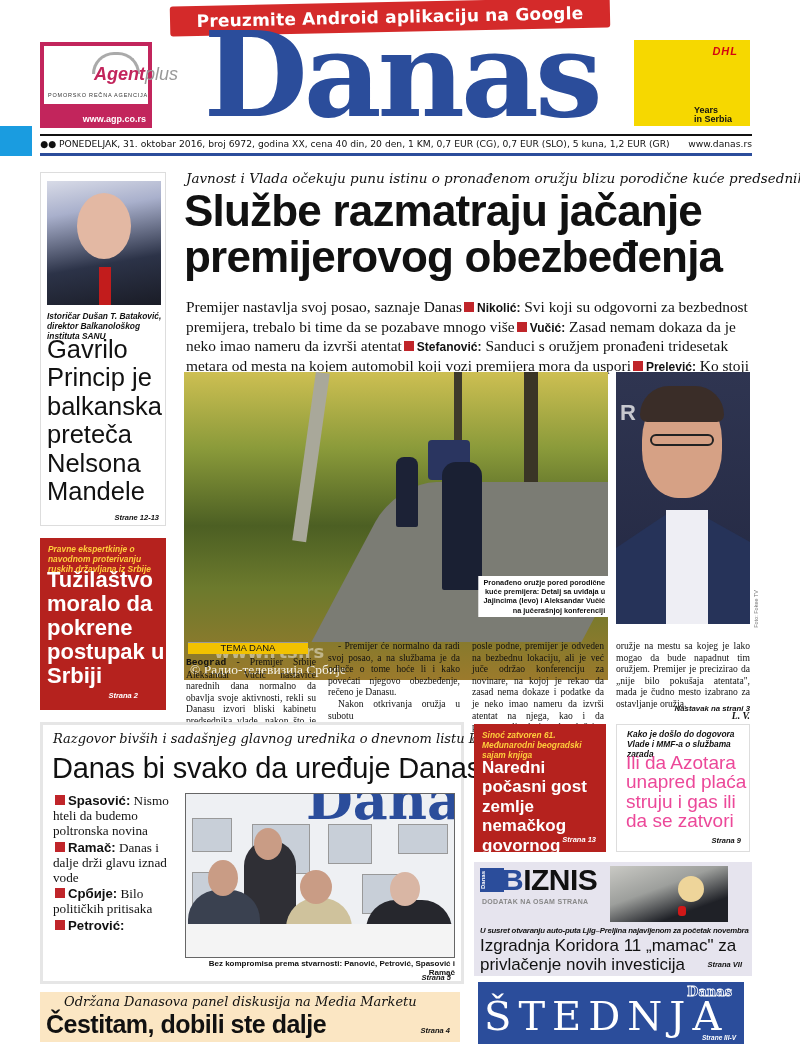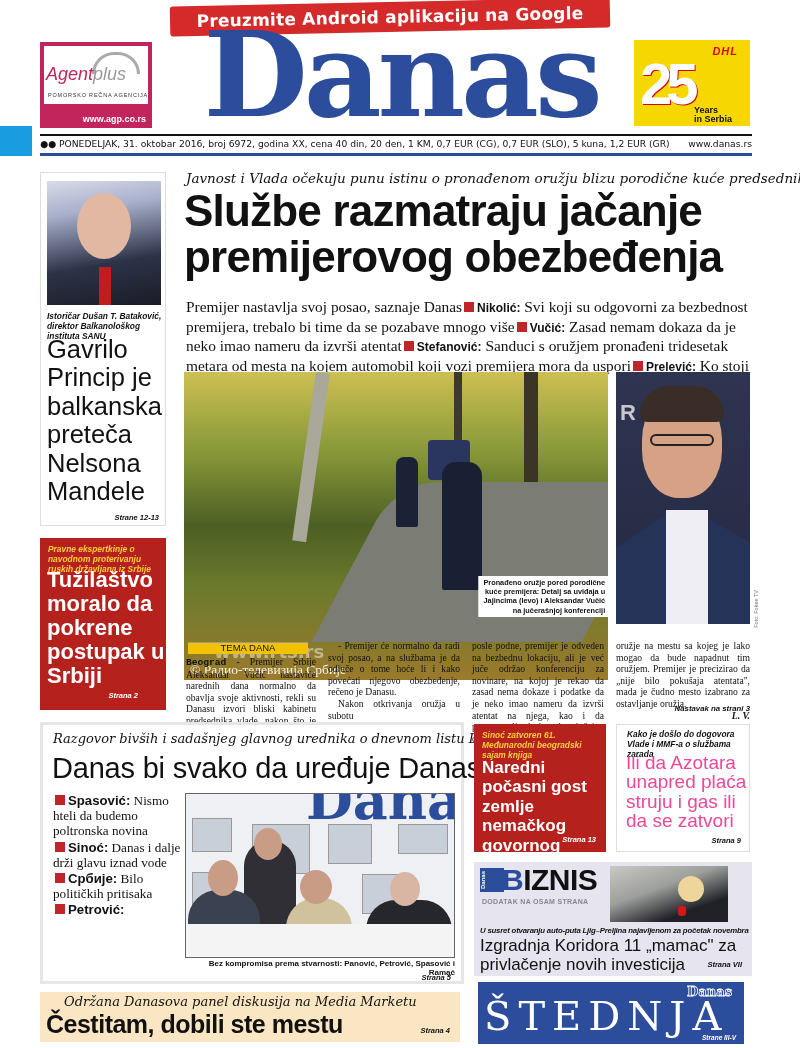--- a/index.html
+++ b/index.html
@@ -129,30 +129,29 @@
   .stednja .strana { position: absolute; right: 8px; bottom: 3px; color: #fff; font-size: 6.5px; }
 </style>
 </head>
 <body>
 
 <div class="abs banner">Preuzmite Android aplikaciju na Google Play!</div>
 
 <div class="abs agent">
   <div class="inner"></div>
   <div class="arc"></div>
-  <div class="logo"><span style="color:#c2255c;font-weight:normal;">Agent</span><span>plus</span></div>
+  <div class="logo"><span style="color:#c2255c;font-weight:bold;margin-left:48px;">Agent</span><span>plus</span></div>
   <div class="sub">POMORSKO REČNA AGENCIJA</div>
   <div class="url">www.agp.co.rs</div>
 </div>
 
 <div class="abs logo-danas">Danas</div>
 
 <div class="abs dhl">
   <div class="brand">DHL</div>
-  <div class="num">25</div>
   <div class="years">
       <div>Years</div>
       <div>in Serbia</div>
     </div>
 </div>
 
 <div class="abs blue-tab"></div>
 <div class="abs date-rule-top"></div>
 <div class="abs date-line">
   <span>●● PONEDELJAK, 31. oktobar 2016, broj 6972, godina XX, cena 40 din, 20 den, 1 KM, 0,7 EUR (CG), 0,7 EUR (SLO), 5 kuna, 1,2 EUR (GR)</span>
@@ -216,21 +215,21 @@
   <div>oružje na mestu sa kojeg je lako mogao da bude napadnut tim oružjem. Premijer je precizirao da „nije bilo pokušaja atentata", mada je čudno mesto izabrano za ostavljanje oružja.</div>
   <div class="signoff">L. V.</div>
 </div>
 <div class="abs nastavak">Nastavak na strani 3</div>
 
 <div class="abs feature">
   <div class="kicker">Razgovor bivših i sadašnjeg glavnog urednika o dnevnom listu Danas</div>
   <div class="hl">Danas bi svako da uređuje Danas</div>
   <div class="bullets">
     <div class="item"><span class="sq"></span><b>Spasović:</b> <span>Nismo hteli da budemo poltronska novina</span></div>
-    <div class="item"><span class="sq"></span><b>Sinoć:</b> <span>Danas i dalje drži glavu iznad vode</span></div>
+    <div class="item"><span class="sq"></span><b>Ramač:</b> <span>Danas i dalje drži glavu iznad vode</span></div>
     <div class="item"><span class="sq"></span><b>Србије:</b> <span>Bilo političkih pritisaka</span></div>
     <div class="item"><span class="sq"></span><b>Petrović:</b><br></div>
   </div>
   <div class="photo-panel">
     <div class="wordmark">Danas</div>
     <div class="frame" style="left:6px;top:24px;width:40px;height:34px;"></div>
     <div class="frame" style="left:66px;top:30px;width:58px;height:50px;"></div>
     <div class="frame" style="left:142px;top:30px;width:44px;height:40px;"></div>
     <div class="frame" style="left:212px;top:30px;width:50px;height:30px;"></div>
     <div class="frame" style="left:6px;top:78px;width:40px;height:40px;"></div>
@@ -269,21 +268,21 @@
     <div class="w"></div>
     <div class="mic"></div>
   </div>
   <div class="kicker">U susret otvaranju auto-puta Ljig–Preljina najavljenom za početak novembra</div>
   <div class="hl">Izgradnja Koridora 11 „mamac" za privlačenje novih investicija</div>
   <div class="strana">Strana VII</div>
 </div>
 
 <div class="abs orange">
   <div class="kicker">Održana Danasova panel diskusija na Media Marketu</div>
-  <div class="hl">Čestitam, dobili ste mestu</div>
+  <div class="hl">Čestitam, dobili ste dalje</div>
   <div class="strana">Strana 4</div>
 </div>
 
 <div class="abs stednja">
   <div class="brand">Danas</div>
   <div class="word">ŠTEDNJA</div>
   <div class="strana">Strane III-V</div>
 </div>
 
 </body></html>

